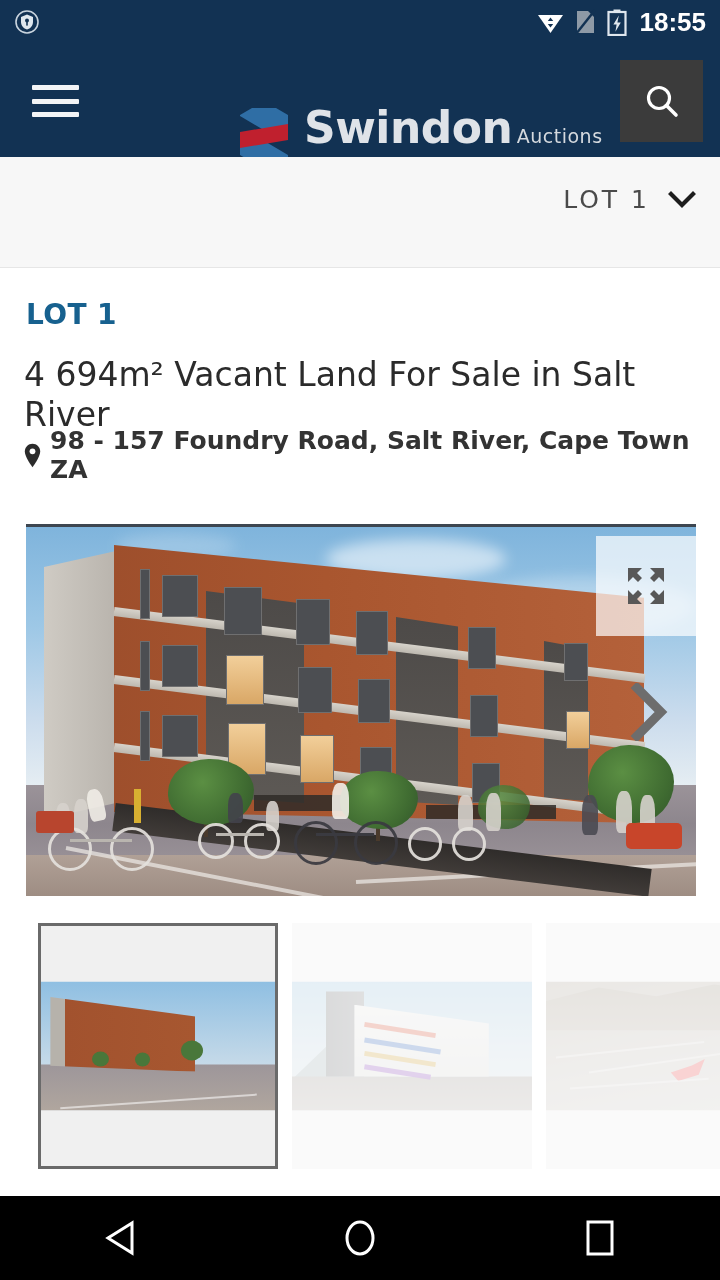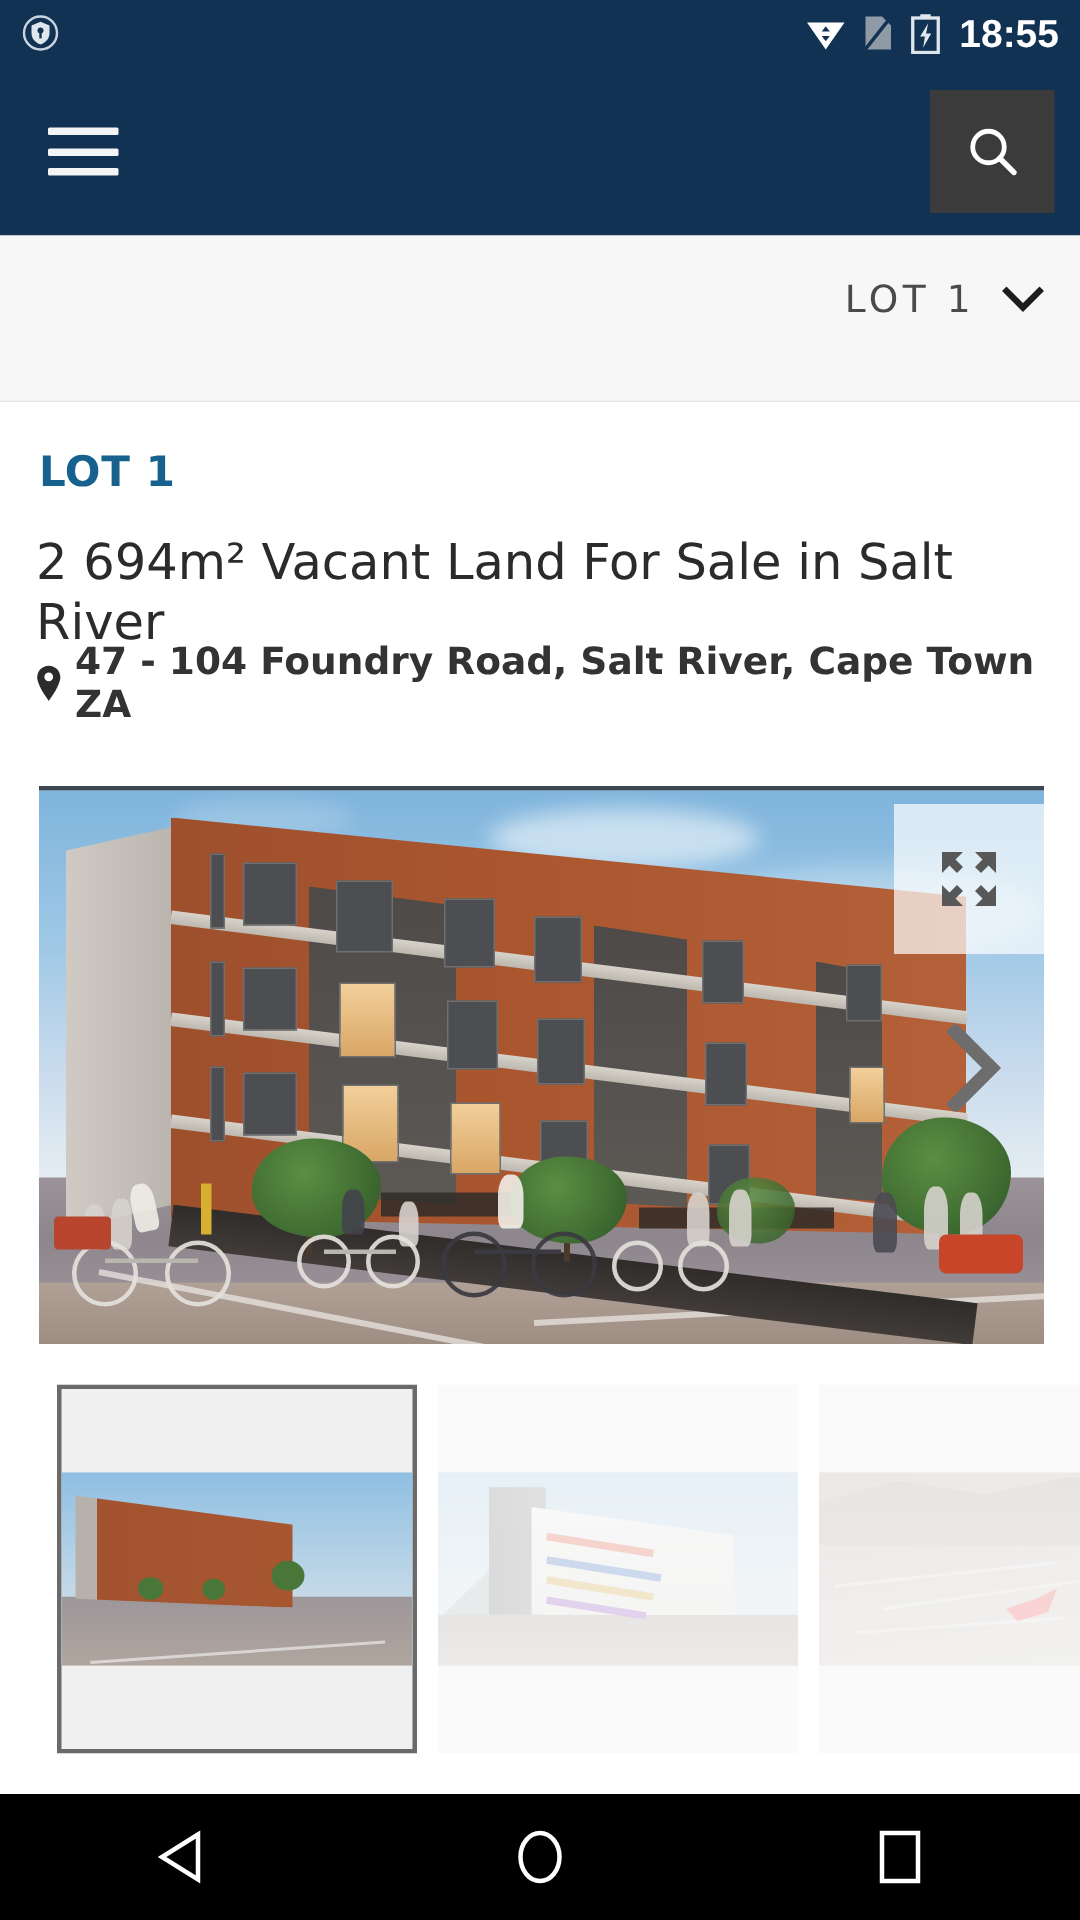--- a/index.html
+++ b/index.html
@@ -435,20 +435,33 @@
     </div>
   </div>
 
   <div class="app-header">
     <div class="hamburger">
       <span></span>
       <span></span>
       <span></span>
     </div>
 
+    <div class="logo-wrap">
+      <span class="logo-mark">
+        <svg viewBox="0 0 56 80" xmlns="http://www.w3.org/2000/svg">
+          <path d="M40 6 L52 13 L52 27 L30 40 L52 53 L52 67 L40 74 L16 60 L4 53 L4 40 L26 27 L4 14 L4 13 L16 6 Z" fill="#2f6ea5"></path>
+          <path d="M50 4 L6 30 L6 46 L50 20 Z" fill="#2f6ea5" opacity="0"></path>
+          <path d="M4 30 L52 22 L52 38 L4 46 Z" fill="#c0202e"></path>
+        </svg>
+      </span>
+      <span class="logo-text">
+        <span class="logo-title">Swindon</span>
+        <span class="logo-sub">Auctions</span>
+      </span>
+    </div>
 
     <div class="search-btn">
       <span>
         <svg viewBox="0 0 38 38" xmlns="http://www.w3.org/2000/svg">
           <circle cx="16" cy="16" r="10.5" fill="none" stroke="#ffffff" stroke-width="3.2"></circle>
           <line x1="23.5" y1="23.5" x2="33" y2="33" stroke="#ffffff" stroke-width="3.6" stroke-linecap="round"></line>
         </svg>
       </span>
     </div>
   </div>
@@ -462,30 +475,30 @@
           <path d="M3 3 L14 14 L25 3" fill="none" stroke="#1d1d1d" stroke-width="4.2" stroke-linecap="square"></path>
         </svg>
       </span>
     </div>
   </div>
 
   <div class="content">
 
     <div class="lot-badge">LOT 1</div>
 
-    <h1 class="listing-title">2 694m² Vacant Land For Sale in Salt River</h1>
+    <h1 class="listing-title">4 694m² Vacant Land For Sale in Salt River</h1>
 
     <div class="listing-address">
       <span class="pin-icon">
         <svg viewBox="0 0 17 25" xmlns="http://www.w3.org/2000/svg">
           <path d="M8.5 0.8 C4.2 0.8 0.8 4.2 0.8 8.5 C0.8 14.2 8.5 24.2 8.5 24.2 C8.5 24.2 16.2 14.2 16.2 8.5 C16.2 4.2 12.8 0.8 8.5 0.8 Z" fill="#2b2b2b"></path>
           <circle cx="8.5" cy="8.3" r="2.9" fill="#ffffff"></circle>
         </svg>
       </span>
-      <span>47 - 104 Foundry Road, Salt River, Cape Town ZA</span>
+      <span>98 - 157 Foundry Road, Salt River, Cape Town ZA</span>
     </div>
 
     <div class="gallery-main">
       <div class="render-scene">
         <div class="sky"></div>
         <div class="cloud" style="left:300px; top:12px; width:180px; height:40px;"></div>
         <div class="cloud" style="left:440px; top:50px; width:230px; height:58px; opacity:.5;"></div>
         <div class="cloud" style="left:90px; top:6px; width:120px; height:26px; opacity:.35;"></div>
 
         <div class="ground"></div>

